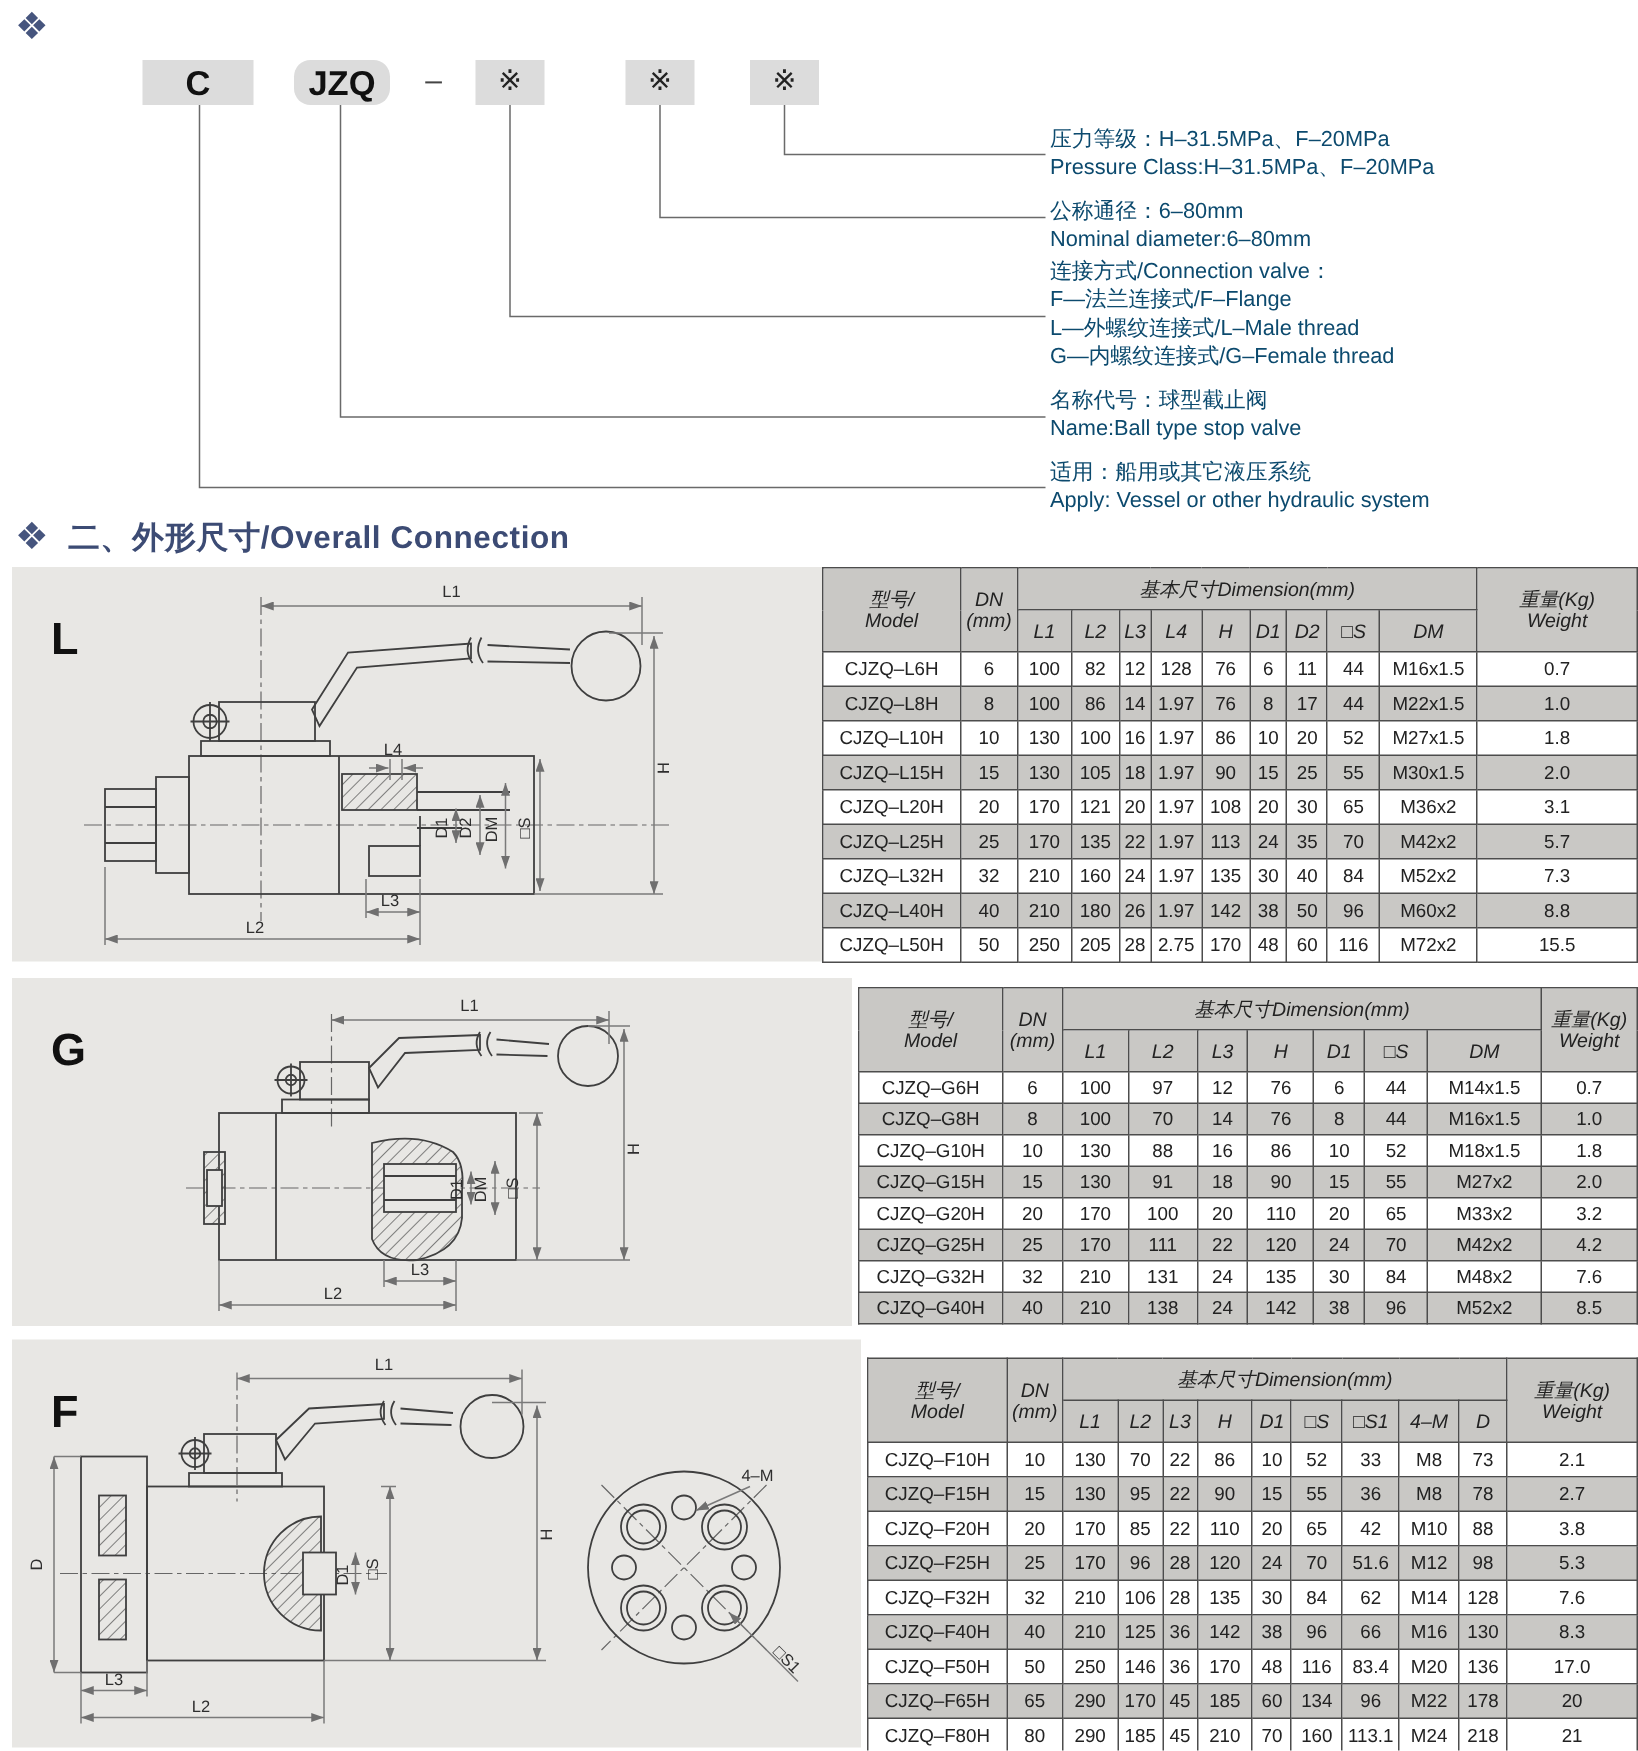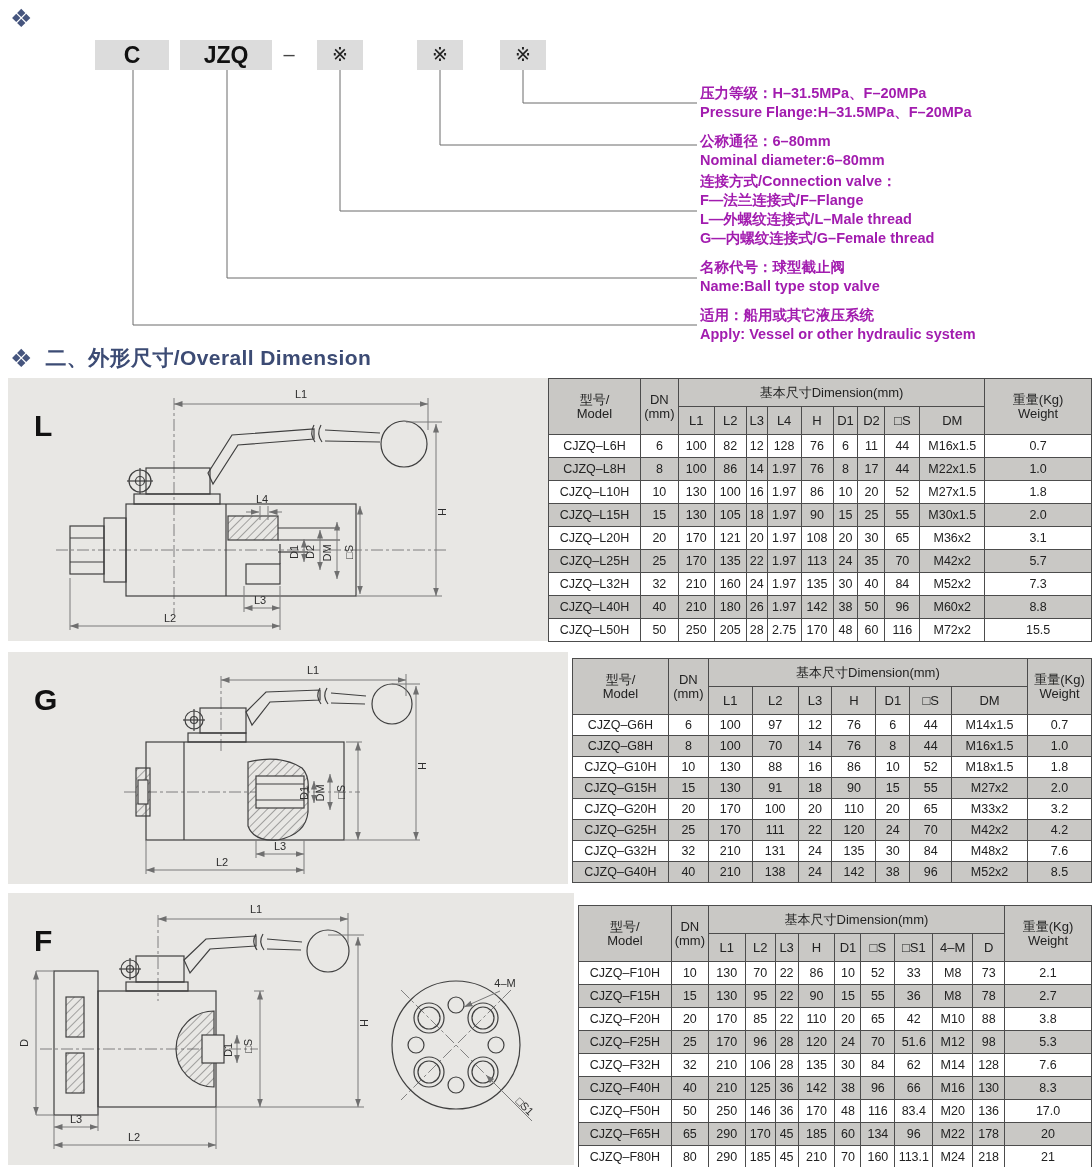--- a/index.html
+++ b/index.html
@@ -10,30 +10,30 @@
   .sec-h{position:absolute;left:10px;display:flex;align-items:center;gap:13px;}
   .diamond{color:#46557e;font-size:25px;line-height:25px;}
   .sec-title{color:#3c4b74;font-size:21px;font-weight:bold;letter-spacing:.4px;}
   .codebox{
     position:absolute;top:40px;height:30px;background:#dcdcdc;
     text-align:center;line-height:30px;font-weight:bold;font-size:23px;color:#111;
   }
   .codebox.star{font-weight:normal;font-size:19px;color:#222;}
   .codedash{position:absolute;top:40px;height:30px;line-height:28px;font-size:20px;color:#444;text-align:center;}
   .leader-svg{position:absolute;left:0;top:0;pointer-events:none;}
-  .ann{position:absolute;left:700px;font-size:14.5px;line-height:19px;color:#a21caf;white-space:nowrap;font-weight:bold;}
+  .ann{position:absolute;left:700px;font-size:14.5px;line-height:19px;color:#0c4a6e;white-space:nowrap;}
   .panel{position:absolute;background:#e8e7e4;}
   .tablewrap{position:absolute;}
   table.dims{border-collapse:collapse;table-layout:fixed;}
   table.dims th,table.dims td{
     border:1px solid #4c4c4c;text-align:center;vertical-align:middle;
     padding:0;overflow:hidden;white-space:nowrap;color:#222;
   }
   table.dims thead tr{height:28px;}
-  table.dims th{background:#c9c8c5;font-weight:normal;font-size:13px;line-height:14px;}
+  table.dims th{background:#c9c8c5;font-weight:normal;font-size:13px;line-height:14px;font-style:italic;}
   table.dims td{font-size:12.5px;background:#ffffff;}
   table.dims tr.gray td{background:#c9c8c5;}
   .tbl-l td{height:22px;}
   .tbl-g td{height:20px;}
   .tbl-f td{height:22px;}
   
   .ol{stroke:#3f3f3f;stroke-width:1.2;fill:none;}
   .cl{stroke:#666;stroke-width:.8;fill:none;stroke-dasharray:12 3 3 3;}
   .dim{stroke:#7a7a7a;stroke-width:1;fill:none;}
   .dtext text{font-size:11px;fill:#2e2e2e;text-anchor:middle;font-family:"Liberation Sans","DejaVu Sans",sans-serif;}
@@ -50,29 +50,29 @@
   <g fill="none" stroke="#6a6a6a" stroke-width="1">
     <path d="M133,70 V325 H697"></path>
     <path d="M227,70 V278 H697"></path>
     <path d="M340,70 V211 H697"></path>
     <path d="M440,70 V145 H697"></path>
     <path d="M523,70 V103 H697"></path>
   </g>
 </svg>
 
 <div class="codebox" style="left:95px;width:74px;">C</div>
-<div class="codebox" style="left:180px;width:92px;">JZQ</div>
+<div class="codebox" style="left:196px;width:64px;border-radius:11px;">JZQ</div>
 <div class="codedash" style="left:278px;width:22px;">–</div>
 <div class="codebox star" style="left:317px;width:46px;">※</div>
 <div class="codebox star" style="left:417px;width:46px;">※</div>
 <div class="codebox star" style="left:500px;width:46px;">※</div>
 
 <div class="ann" style="top:84px;">
   <div>压力等级：H–31.5MPa、F–20MPa</div>
-  <div>Pressure Flange:H–31.5MPa、F–20MPa</div>
+  <div>Pressure Class:H–31.5MPa、F–20MPa</div>
 </div>
 <div class="ann" style="top:132px;">
   <div>公称通径：6–80mm</div>
   <div>Nominal diameter:6–80mm</div>
 </div>
 <div class="ann" style="top:172px;">
   <div>连接方式/Connection valve：</div>
   <div>F—法兰连接式/F–Flange</div>
   <div>L—外螺纹连接式/L–Male thread</div>
   <div>G—内螺纹连接式/G–Female thread</div>
@@ -81,21 +81,21 @@
   <div>名称代号：球型截止阀</div>
   <div>Name:Ball type stop valve</div>
 </div>
 <div class="ann" style="top:306px;">
   <div>适用：船用或其它液压系统</div>
   <div>Apply: Vessel or other hydraulic system</div>
 </div>
 
 <div class="sec-h" style="top:344px;">
   <span class="diamond">❖</span>
-  <span class="sec-title">二、外形尺寸/Overall Dimension</span>
+  <span class="sec-title">二、外形尺寸/Overall Connection</span>
 </div>
 
 <div class="panel" style="left:8px;top:378px;width:540px;height:263px;">
 <svg width="540" height="263" viewBox="0 0 540 263">
   <defs>
     <marker id="aL" markerUnits="userSpaceOnUse" markerWidth="9" markerHeight="6" refX="8.5" refY="3" orient="auto-start-reverse">
           <path d="M0,0L8.5,3L0,6Z" fill="#6f6f6f"></path>
         </marker>
     <pattern id="hL" width="6" height="6" patternUnits="userSpaceOnUse" patternTransform="rotate(45)">
           <line x1="0" y1="0" x2="0" y2="6" stroke="#5a5a5a" stroke-width="1"></line>

